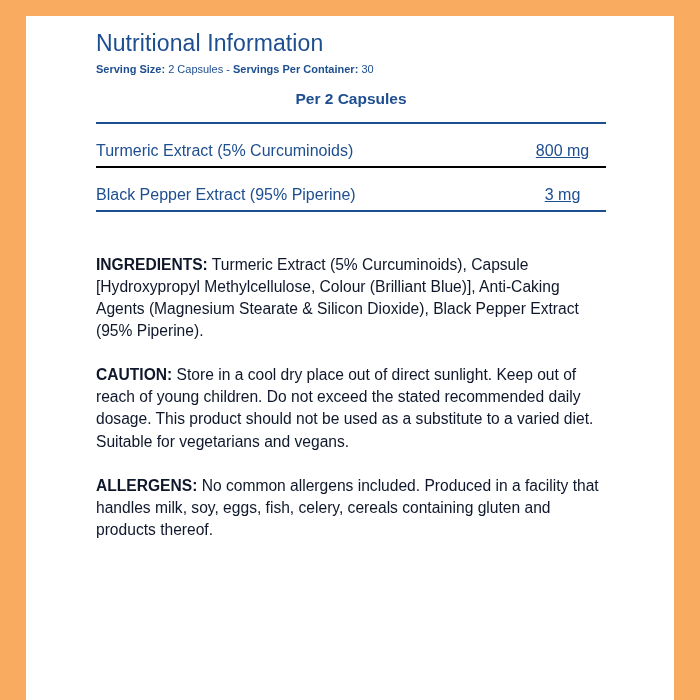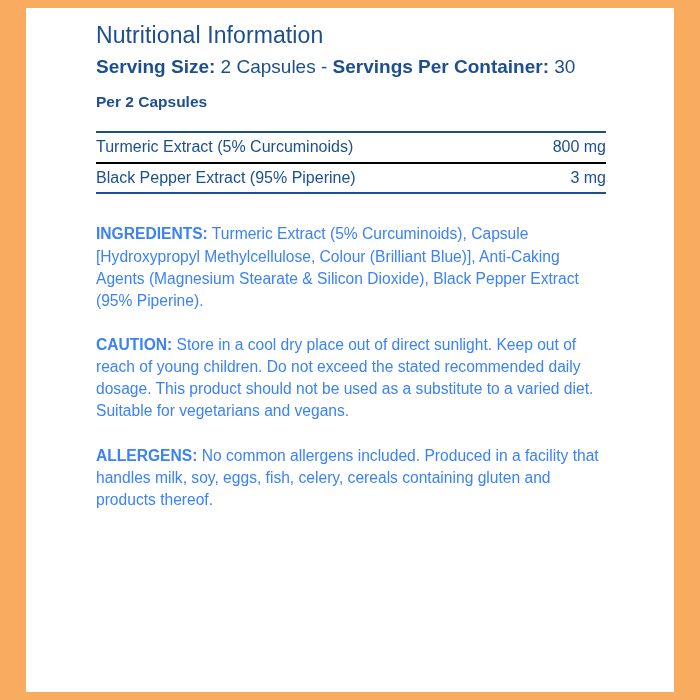--- a/index.html
+++ b/index.html
@@ -9,21 +9,21 @@
   body {
     width: 700px;
     height: 700px;
     background: #f9ab5f;
     font-family: "Liberation Sans", sans-serif;
     overflow: hidden;
   }
   .panel {
     position: absolute;
     left: 26px;
-    top: 8px;
+    top: 16px;
     width: 648px;
     height: 684px;
     background: #ffffff;
     box-sizing: border-box;
   }
   .content {
     position: absolute;
     left: 70px;
     top: 14px;
     width: 510px;
@@ -31,59 +31,60 @@
   .title {
     color: #1d4e8f;
     font-size: 23px;
     font-weight: normal;
     letter-spacing: 0.1px;
     margin: 0 0 4px 0;
     line-height: 1.2;
   }
   .serving-line {
     color: #1d4e8f;
-    font-size: 19px;
+    font-size: 11px;
     line-height: 1.35;
     margin-bottom: 14px;
   }
   .serving-line b {
     font-weight: bold;
   }
   .per-header {
-    text-align: left;
+    text-align: center;
     color: #1d4e8f;
     font-size: 15.5px;
     font-weight: bold;
-    padding-bottom: 20px;
+    padding-bottom: 14px;
   }
   table.facts {
     width: 100%;
     border-collapse: collapse;
     color: #1d4e8f;
     font-size: 16px;
   }
   table.facts td {
-    padding: 3px 0 4px 0;
+    padding: 16px 0 4px 0;
     line-height: 1.35;
   }
   td.amount {
-    text-align: right;
+    text-align: center;
     white-space: nowrap;
+    text-decoration: underline;
   }
   .rule-top {
     border-top: 2px solid #1d4e8f;
   }
   .rule-mid {
     border-top: 2px solid #000000;
   }
   .rule-bottom {
     border-top: 2px solid #1d4e8f;
   }
   .para {
-    color: #3b82f6;
+    color: #0f172a;
     font-size: 15.6px;
     line-height: 1.42;
     margin-top: 22px;
   }
   .para .lead {
     font-weight: bold;
   }
 </style>
 </head>
 <body>

